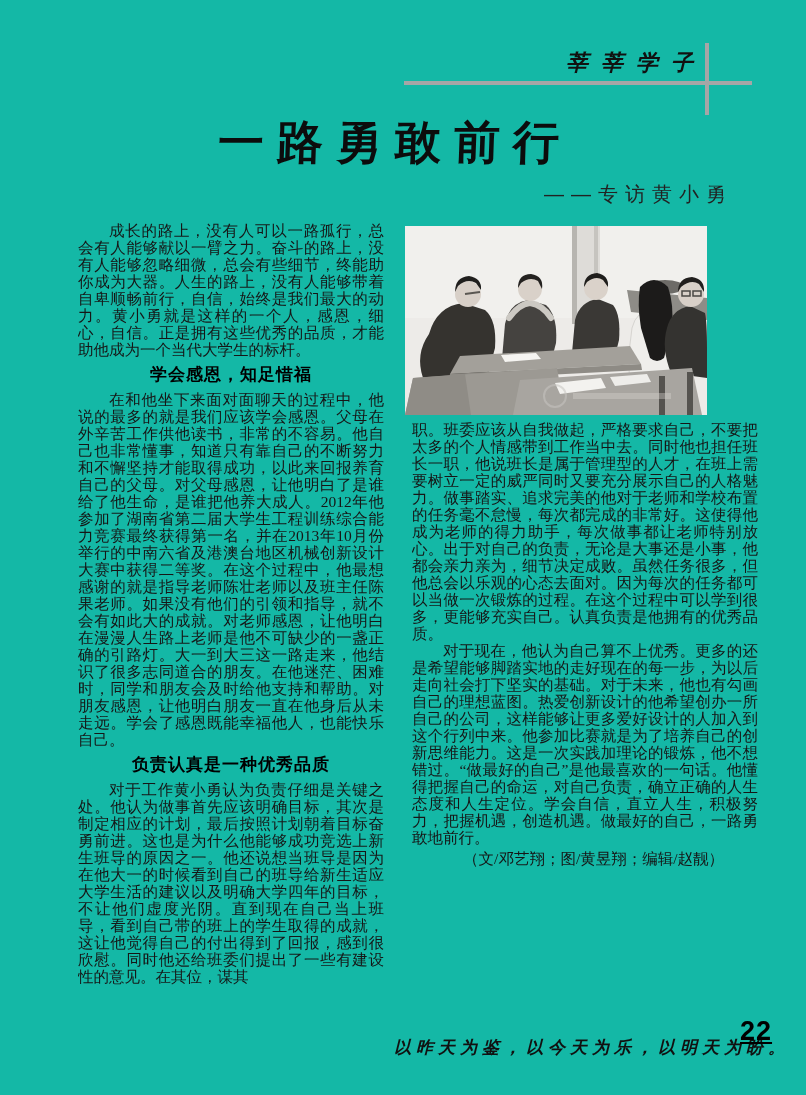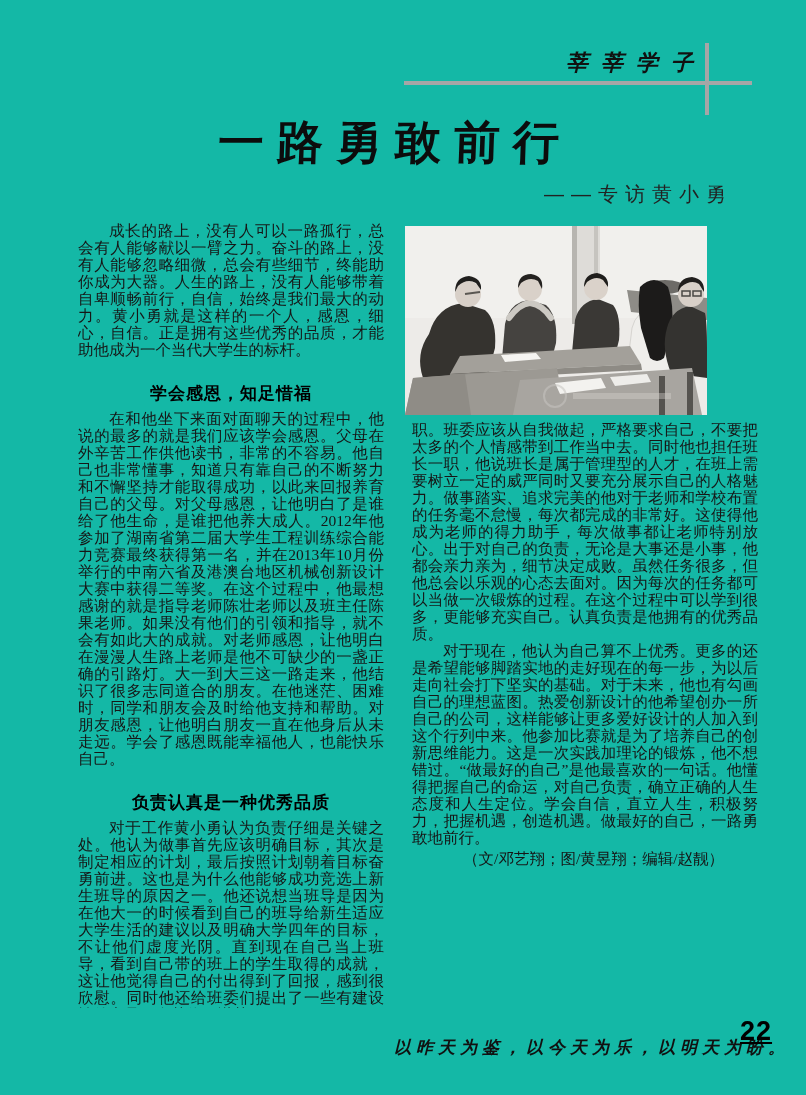--- a/index.html
+++ b/index.html
@@ -39,21 +39,21 @@
   .col-left{left:78px;width:306px;height:786px;}
   .col-right-text{position:absolute;left:412px;top:421px;width:346px;height:586px;overflow:hidden;}
   .body-text{
     font-size:15.5px;line-height:17px;text-align:justify;
     margin:0;color:#161616;
   }
   .indent{text-indent:2em;}
   .section-heading{
     font-family:Liberation Mono, monospace;
     font-weight:bold;font-size:17px;text-align:center;
-    margin:24px 0 5px 0;color:#000;letter-spacing:1px;
+    margin:5px 0 5px 0;color:#000;letter-spacing:1px;
   }
   .byline{
     font-size:15.5px;line-height:21.6px;text-align:right;
     padding-right:34px;margin-top:2px;color:#161616;
   }
   
   .photo{
     position:absolute;left:405px;top:226px;width:302px;height:189px;
     background:#eceae7;overflow:hidden;
   }

